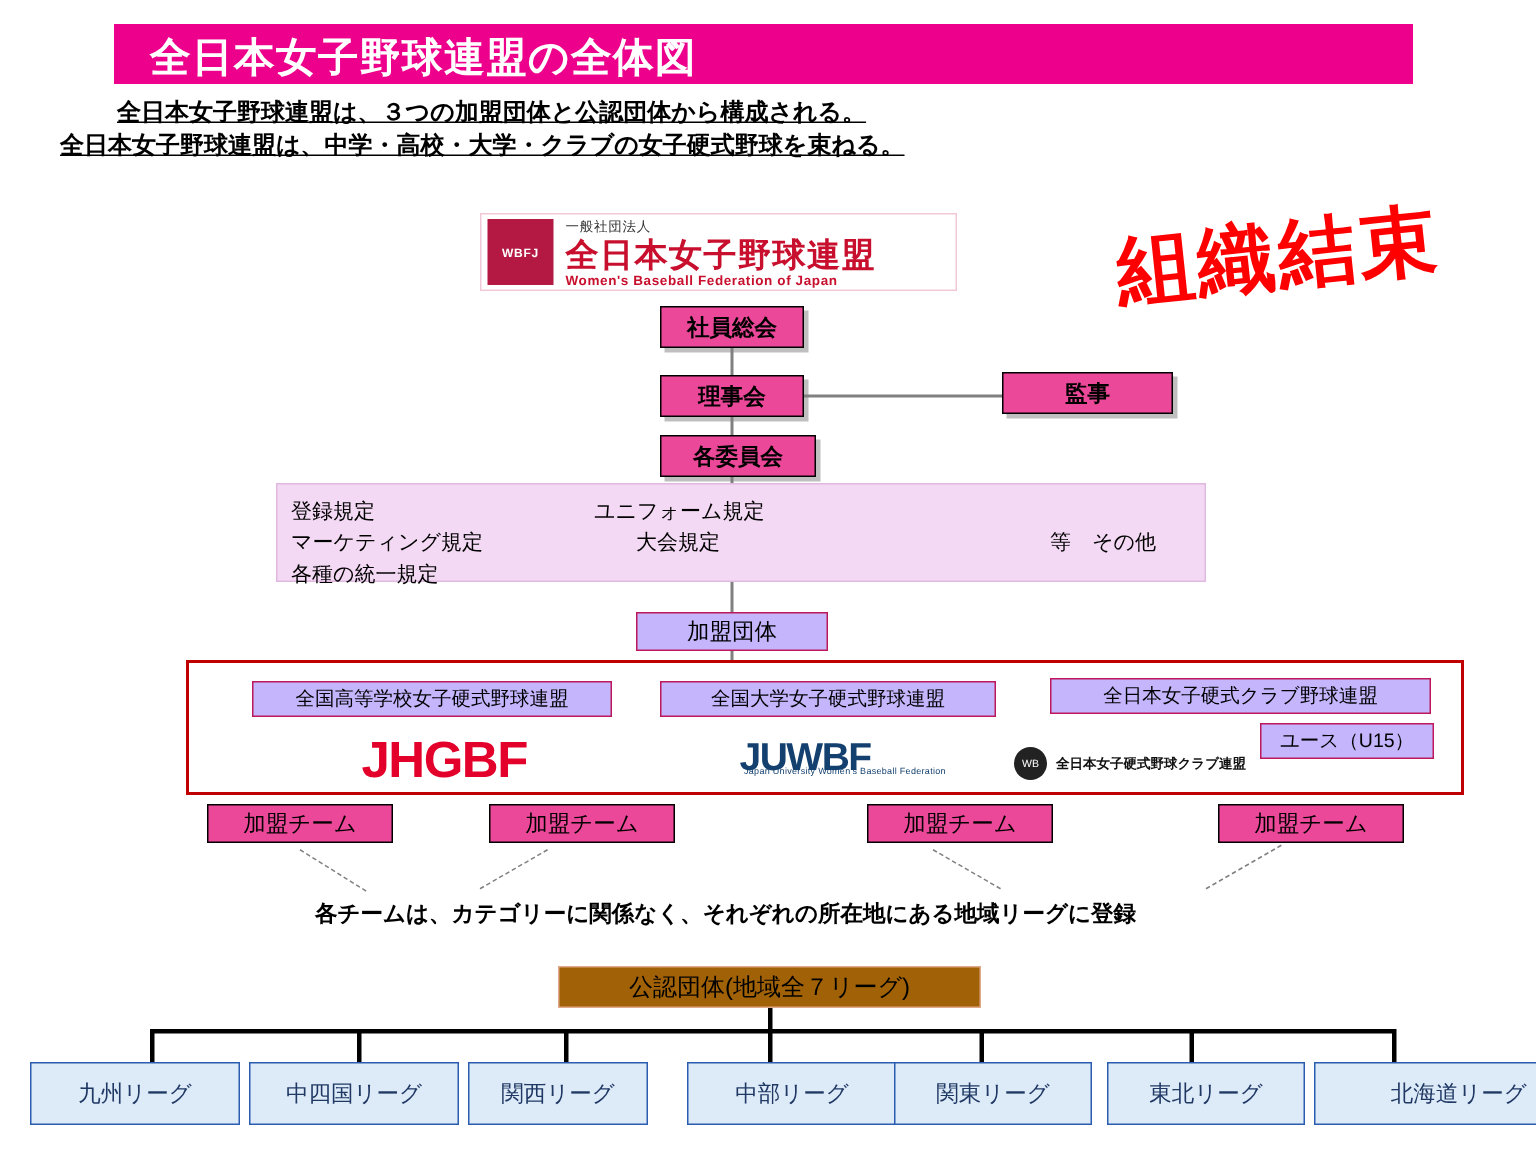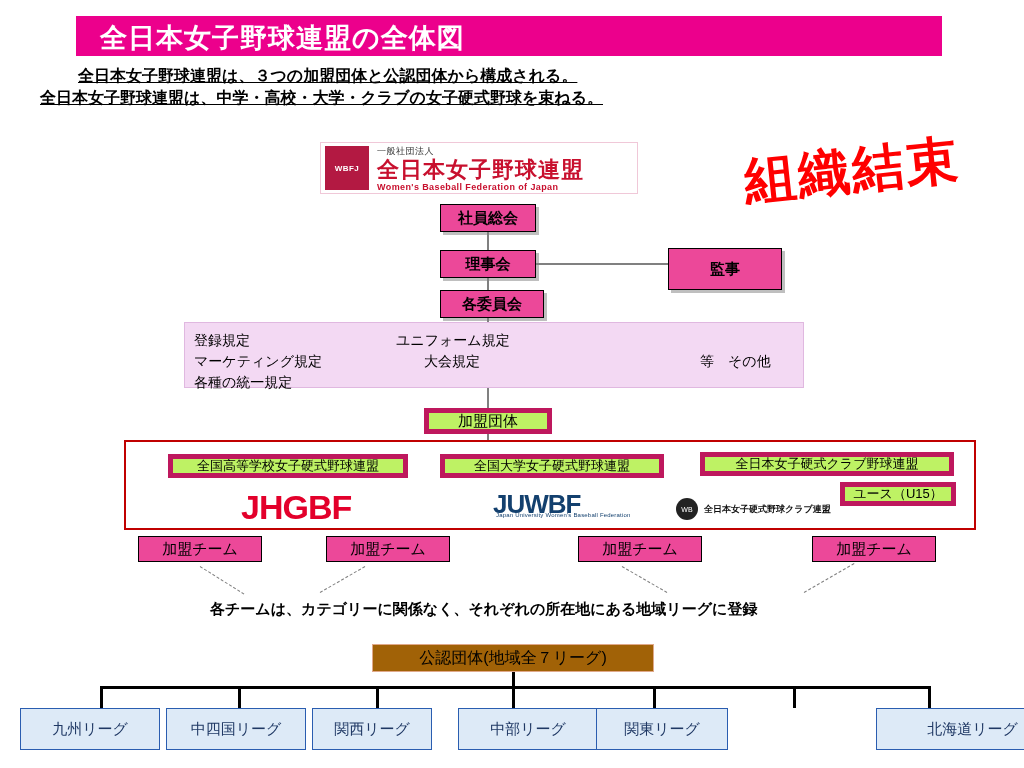--- a/index.html
+++ b/index.html
@@ -155,22 +155,22 @@
   }
   .reg-item {
     position: absolute;
     font-size: 14px;
     color: #000;
     white-space: nowrap;
   }
   
   .cyan-box {
     position: absolute;
-    background: #bef264;
-    border: 5px solid #be185d;
+    background: #c4b5fd;
+    border: 1px solid #be185d;
     display: flex;
     align-items: center;
     justify-content: center;
     font-size: 15px;
     color: #000;
     box-sizing: border-box;
     white-space: nowrap;
   }
   
   .red-group {
@@ -311,21 +311,21 @@
   <div class="stamp">組織結束</div>
 
   <div class="box bold shadow" style="left:440px; top:204px; width:96px; height:28px;">社員総会</div>
 
   <div class="vline" style="left:487px; top:232px; height:18px;"></div>
 
   <div class="box bold shadow" style="left:440px; top:250px; width:96px; height:28px;">理事会</div>
 
   <div class="hline" style="left:536px; top:263px; width:132px;"></div>
 
-  <div class="box bold shadow" style="left:668px; top:248px; width:114px; height:42px;">監事</div>
+  <div class="box bold shadow" style="left:668px; top:248px; width:114px; height:28px;">監事</div>
 
   <div class="vline" style="left:487px; top:278px; height:12px;"></div>
 
   <div class="box bold shadow" style="left:440px; top:290px; width:104px; height:28px;">各委員会</div>
 
   <div class="vline" style="left:487px; top:318px; height:6px;"></div>
 
   <div class="reg-band"></div>
   <div class="reg-item" style="left:194px; top:332px;">登録規定</div>
   <div class="reg-item" style="left:396px; top:332px;">ユニフォーム規定</div>
@@ -379,15 +379,16 @@
   <div class="blackv" style="left:512px; top:686px; height:22px;"></div>
   <div class="blackv" style="left:653px; top:686px; height:22px;"></div>
   <div class="blackv" style="left:793px; top:686px; height:22px;"></div>
   <div class="blackv" style="left:928px; top:686px; height:22px;"></div>
 
   <div class="league" style="left:20px; width:140px;">九州リーグ</div>
   <div class="league" style="left:166px; width:140px;">中四国リーグ</div>
   <div class="league" style="left:312px; width:120px;">関西リーグ</div>
   <div class="league" style="left:458px; width:140px;">中部リーグ</div>
   <div class="league" style="left:596px; width:132px;">関東リーグ</div>
+  <div class="league" style="left:738px; width:132px;">東北リーグ</div>
   <div class="league" style="left:876px; width:149px;padding-left:44px;">北海道リーグ</div>
 
 </div>
 
 </body></html>

